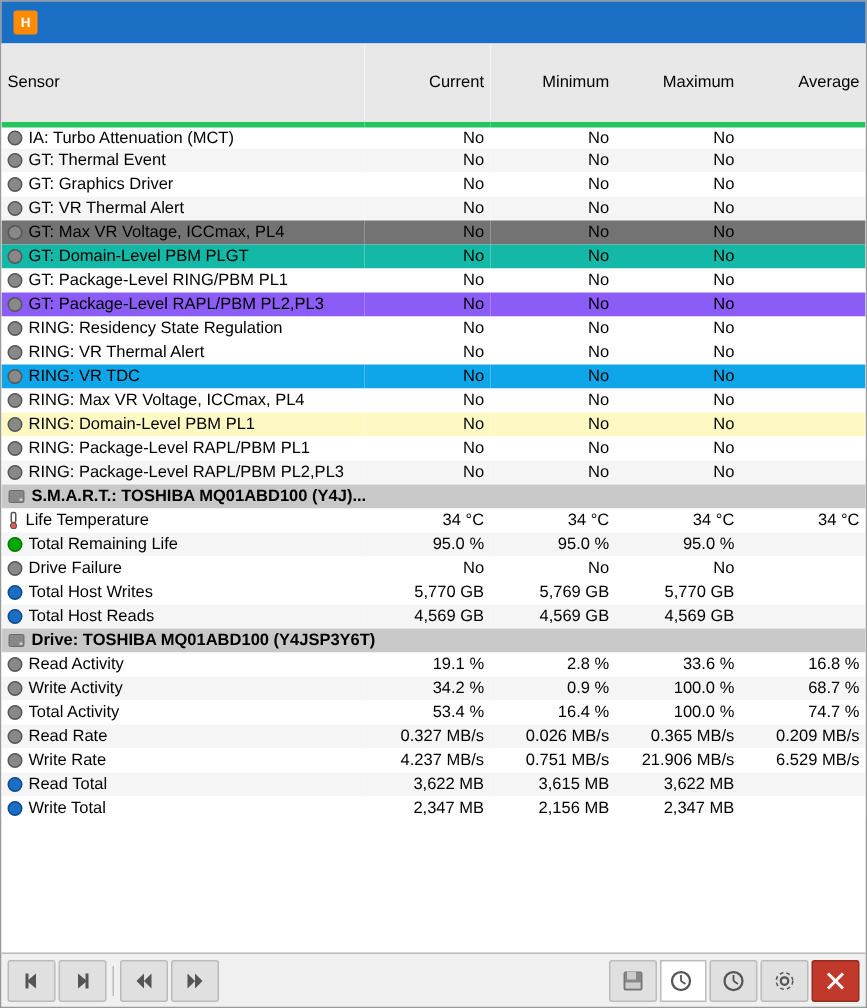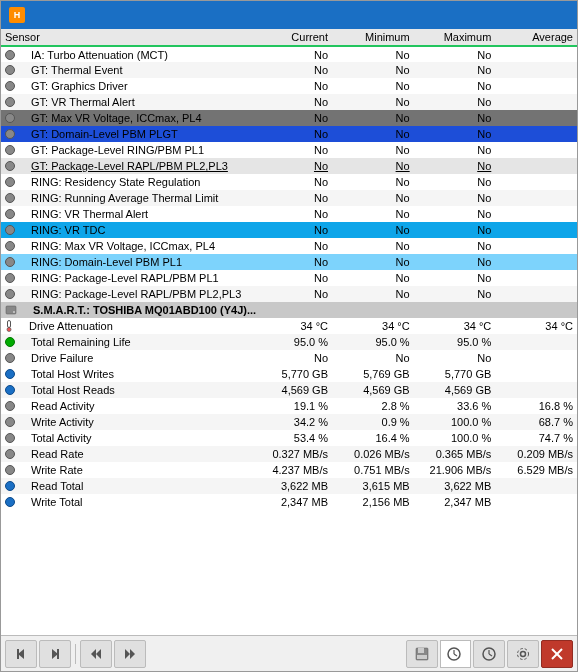--- a/index.html
+++ b/index.html
@@ -69,22 +69,22 @@
       overflow-x: hidden;
       background: white;
     }
     table {
       width: 100%;
       border-collapse: collapse;
       font-size: 11px;
     }
     thead th {
       background: #e8e8e8;
-      border-bottom: 2px solid #22c55e;
-      padding: 2px 4px;
+      border-bottom: 4px solid #22c55e;
+      padding: 20px 4px;
       text-align: left;
       font-weight: normal;
       position: sticky;
       top: 0;
       z-index: 10;
     }
     thead th:not(:first-child) {
       text-align: right;
     }
     tbody tr {
@@ -99,21 +99,21 @@
     td {
       padding: 1px 4px;
       white-space: nowrap;
     }
     td:not(:first-child) {
       text-align: right;
     }
     .sensor-label {
       display: flex;
       align-items: center;
-      gap: 16px;
+      gap: 4px;
     }
     .icon-circle {
       width: 10px;
       height: 10px;
       border-radius: 50%;
       border: 1px solid #666;
       background: white;
       flex-shrink: 0;
       display: inline-block;
     }
@@ -240,21 +240,21 @@
               <div class="sensor-label">
                 <span class="icon-circle gray"></span>
                 <span>GT: Max VR Voltage, ICCmax, PL4</span>
               </div>
             </td>
             <td>No</td>
             <td>No</td>
             <td>No</td>
             <td></td>
           </tr>
-          <tr style="background: #1d4ed8;">
+          <tr style="background: #14b8a6;">
             <td>
               <div class="sensor-label">
                 <span class="icon-circle gray"></span>
                 <span>GT: Domain-Level PBM PLGT</span>
               </div>
             </td>
             <td>No</td>
             <td>No</td>
             <td>No</td>
             <td></td>
@@ -264,21 +264,21 @@
               <div class="sensor-label">
                 <span class="icon-circle gray"></span>
                 <span>GT: Package-Level RING/PBM PL1</span>
               </div>
             </td>
             <td>No</td>
             <td>No</td>
             <td>No</td>
             <td></td>
           </tr>
-          <tr style="background: #e5e5e5; text-decoration: underline;">
+          <tr style="background: #8b5cf6;">
             <td>
               <div class="sensor-label">
                 <span class="icon-circle gray"></span>
                 <span>GT: Package-Level RAPL/PBM PL2,PL3</span>
               </div>
             </td>
             <td>No</td>
             <td>No</td>
             <td>No</td>
             <td></td>
@@ -288,32 +288,20 @@
               <div class="sensor-label">
                 <span class="icon-circle gray"></span>
                 <span>RING: Residency State Regulation</span>
               </div>
             </td>
             <td>No</td>
             <td>No</td>
             <td>No</td>
             <td></td>
           </tr>
-          <tr style="background: rgb(245, 245, 245);">
-            <td>
-              <div class="sensor-label">
-                <span class="icon-circle gray"></span>
-                <span>RING: Running Average Thermal Limit</span>
-              </div>
-            </td>
-            <td>No</td>
-            <td>No</td>
-            <td>No</td>
-            <td></td>
-          </tr>
           <tr style="background: white;">
             <td>
               <div class="sensor-label">
                 <span class="icon-circle gray"></span>
                 <span>RING: VR Thermal Alert</span>
               </div>
             </td>
             <td>No</td>
             <td>No</td>
             <td>No</td>
@@ -336,21 +324,21 @@
               <div class="sensor-label">
                 <span class="icon-circle gray"></span>
                 <span>RING: Max VR Voltage, ICCmax, PL4</span>
               </div>
             </td>
             <td>No</td>
             <td>No</td>
             <td>No</td>
             <td></td>
           </tr>
-          <tr style="background: #7dd3fc;">
+          <tr style="background: #fef9c3;">
             <td>
               <div class="sensor-label">
                 <span class="icon-circle gray"></span>
                 <span>RING: Domain-Level PBM PL1</span>
               </div>
             </td>
             <td>No</td>
             <td>No</td>
             <td>No</td>
             <td></td>
@@ -390,21 +378,21 @@
               </div>
             </td>
           </tr>
           <tr style="background: white;">
             <td>
               <div class="sensor-label">
                 <svg width="8" height="12" viewBox="0 0 8 12">
                   <rect x="2.5" y="0.5" width="3" height="7" rx="1.5" fill="none" stroke="#555" stroke-width="1"></rect>
                   <circle cx="4" cy="9.5" r="2" fill="#e55" stroke="#555" stroke-width="0.7"></circle>
                 </svg>
-                <span>Drive Attenuation</span>
+                <span>Life Temperature</span>
               </div>
             </td>
             <td>34 °C</td>
             <td>34 °C</td>
             <td>34 °C</td>
             <td>34 °C</td>
           </tr>
           <tr style="background: rgb(245, 245, 245);">
             <td>
               <div class="sensor-label">
@@ -445,20 +433,31 @@
             <td>
               <div class="sensor-label">
                 <span class="icon-circle blue"></span>
                 <span>Total Host Reads</span>
               </div>
             </td>
             <td>4,569 GB</td>
             <td>4,569 GB</td>
             <td>4,569 GB</td>
             <td></td>
+          </tr>
+          <tr style="background: rgb(200, 200, 200);">
+            <td colspan="5">
+              <div class="sensor-label">
+                <svg width="12" height="12" viewBox="0 0 12 12">
+                  <rect x="1" y="2" width="10" height="8" rx="1" fill="#888" stroke="#555" stroke-width="0.5"></rect>
+                  <circle cx="9" cy="8" r="1" fill="#ccc"></circle>
+                </svg>
+                <span style="font-weight: bold;">Drive: TOSHIBA MQ01ABD100 (Y4JSP3Y6T)</span>
+              </div>
+            </td>
           </tr>
           <tr style="background: white;">
             <td>
               <div class="sensor-label">
                 <span class="icon-circle gray"></span>
                 <span>Read Activity</span>
               </div>
             </td>
             <td>19.1 %</td>
             <td>2.8 %</td>

